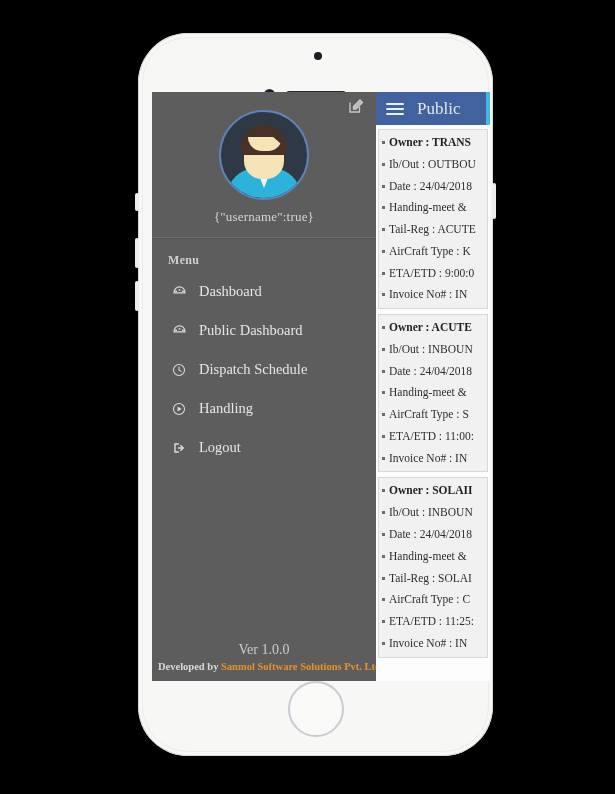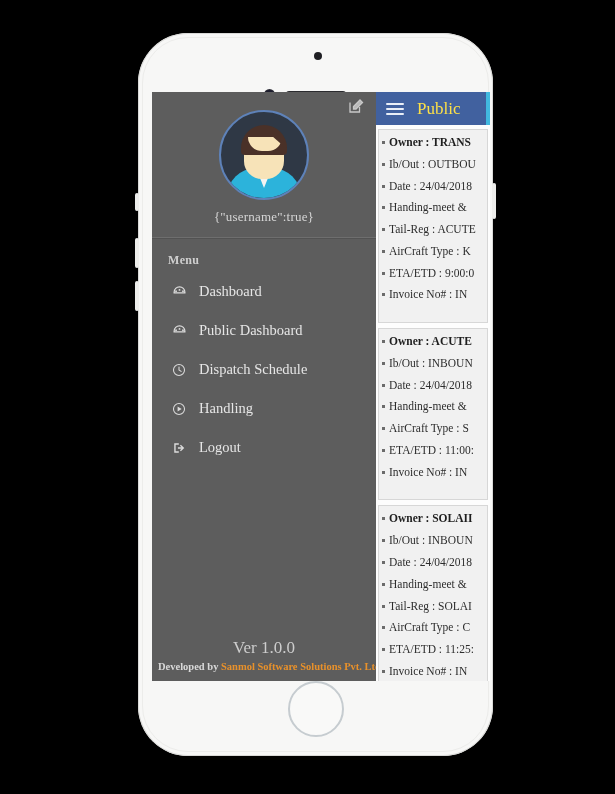--- a/index.html
+++ b/index.html
@@ -154,21 +154,21 @@
     color:#dcdcdc; flex:none;
   }
   .menu-item .mi-icon svg{ display:block; }
 
   .sidebar-footer{
     margin-top:auto;
     padding:0 6px 7px;
     text-align:center;
     line-height:1.35;
   }
-  .ver{ color:#cdcdcd; font-size:17px; }
+  .ver{ color:#cdcdcd; font-size:14px; }
   .devline{ color:#d9d9d9; font-size:10.5px; font-weight:bold; white-space:nowrap; }
   .brand{ color:#e8912b; }
 
   
   .content{
     position:absolute; left:224px; top:0;
     width:114px; height:100%;
     background:#fdfdfd;
     overflow:hidden;
   }
@@ -181,29 +181,29 @@
   .appbar::after{
     content:""; position:absolute; right:0; top:0; bottom:0;
     width:4px; background:#41b9e0;
   }
   .hamburger{ width:18px; flex:none; }
   .hamburger span{
     display:block; height:2px; background:#e9eef7;
     margin:3px 0; border-radius:1px;
   }
   .appbar-title{
-    color:#fde047; font-size:17px; margin-left:13px; white-space:nowrap;
+    color:#e5e5e5; font-size:17px; margin-left:13px; white-space:nowrap;
   }
 
   .cards{ padding:4px 0 0 0; }
   .card{
     background:#f1f1f1;
     border:1px solid #d7d7d7;
     margin:0 2px 5px 2px;
-    padding:2px 0 16px 0;
+    padding:2px 0 2px 0;
   }
   .row{
     display:flex; align-items:flex-start;
     padding:1px 2px 1px 3px;
     white-space:nowrap; overflow:hidden;
   }
   .bullet{
     width:3px; height:3px; background:#6b6b6b;
     margin-top:8px; margin-right:4px; flex:none;
   }

